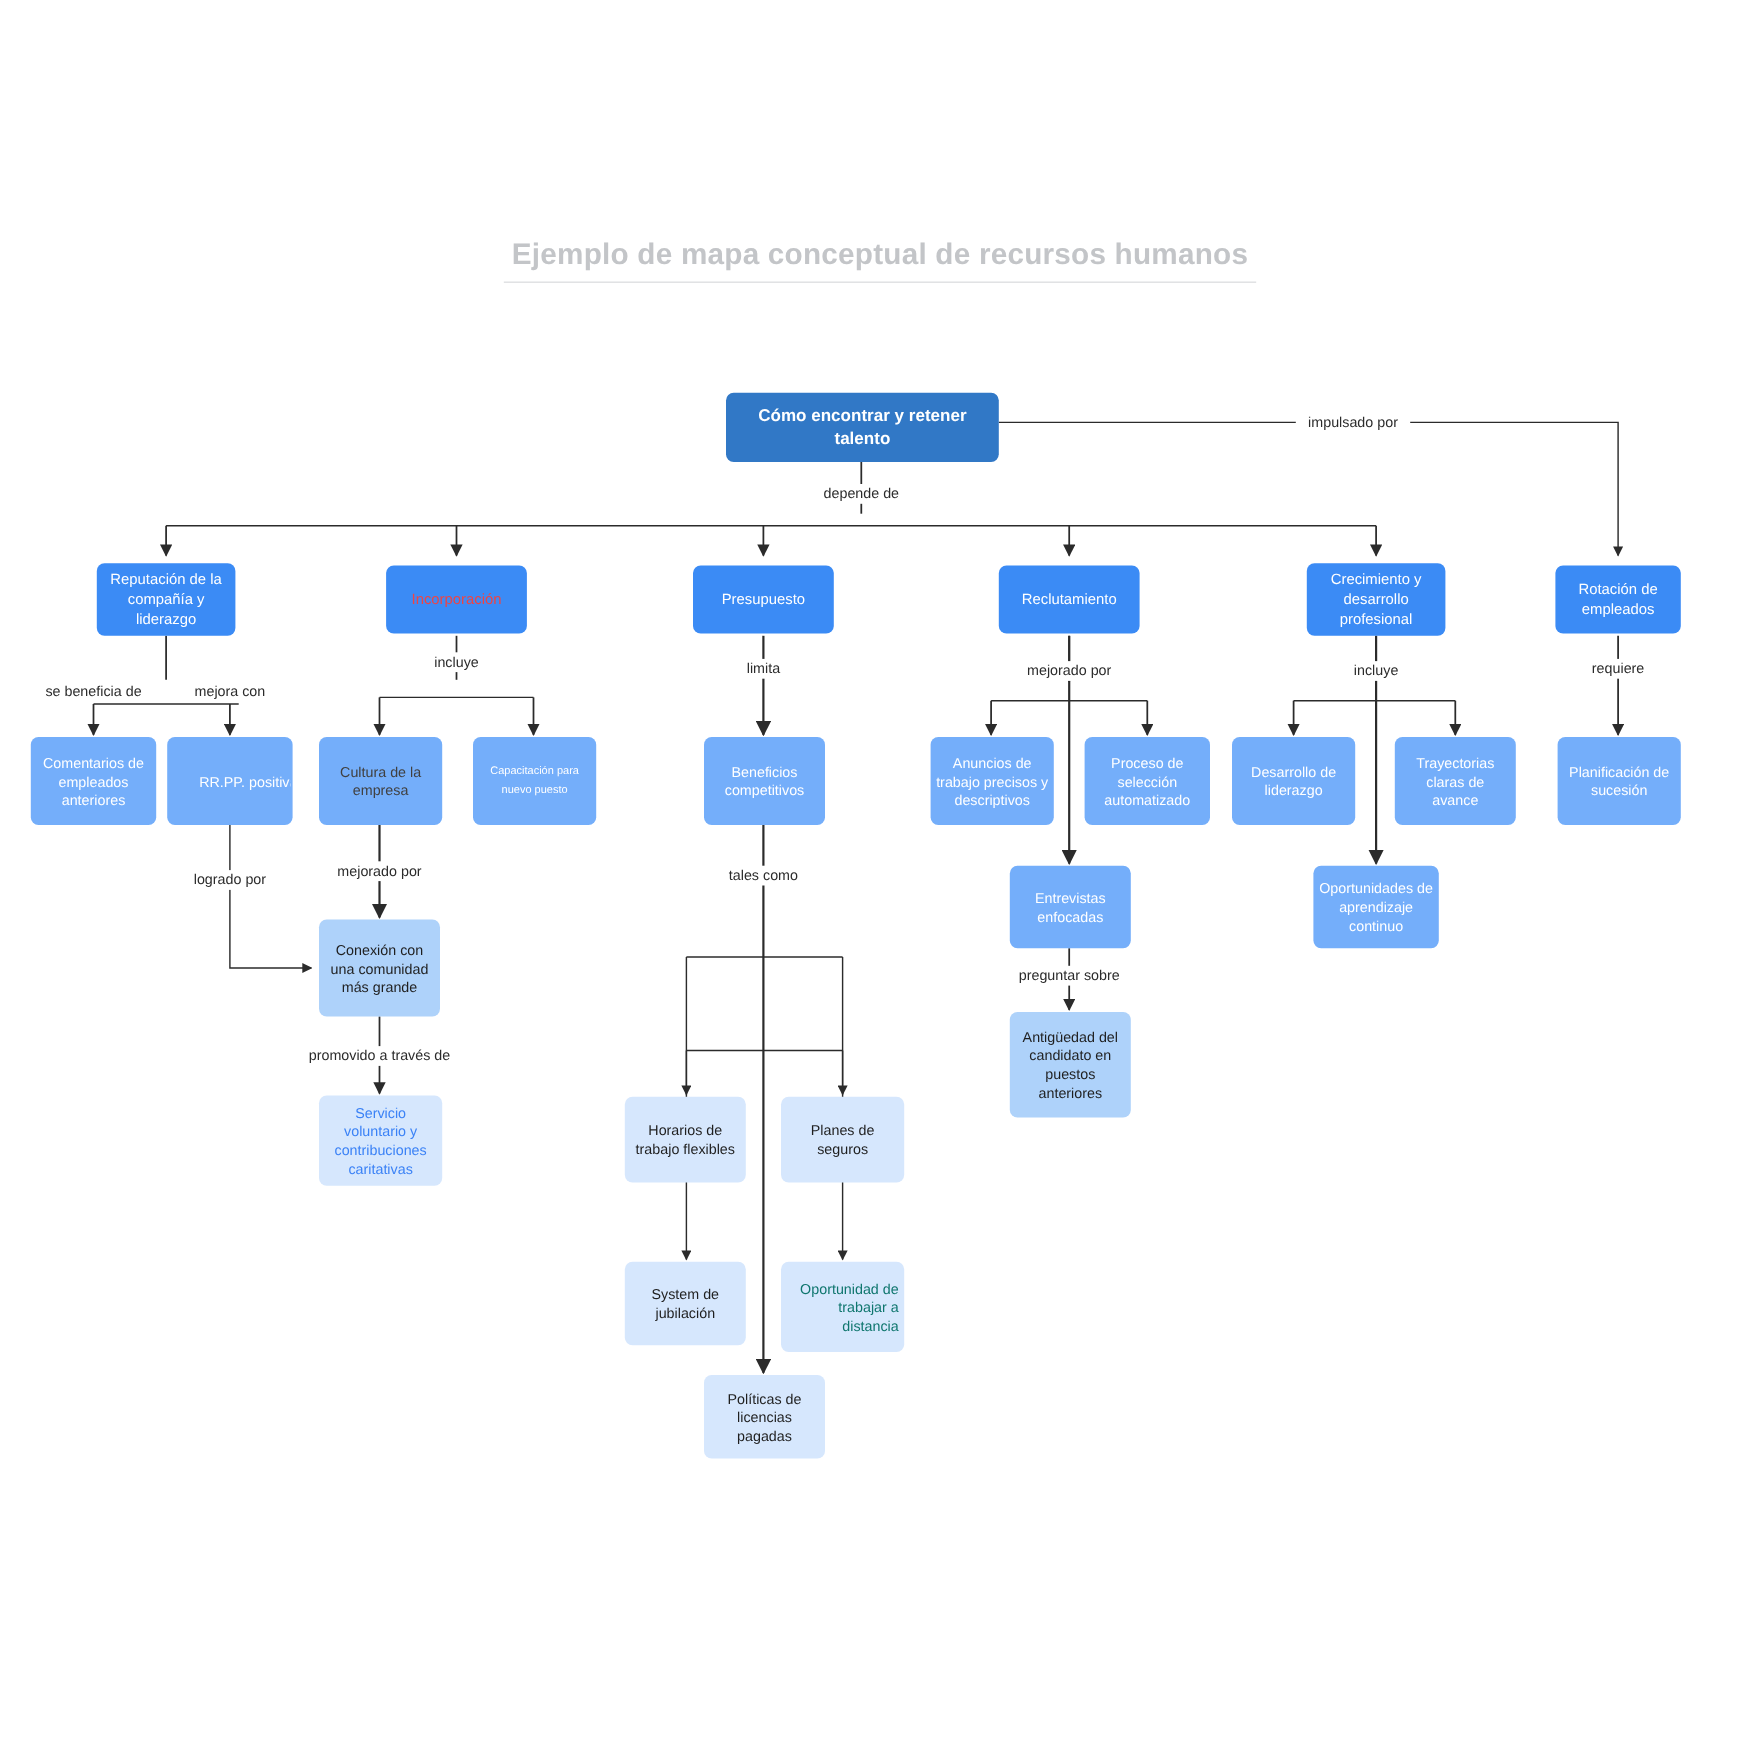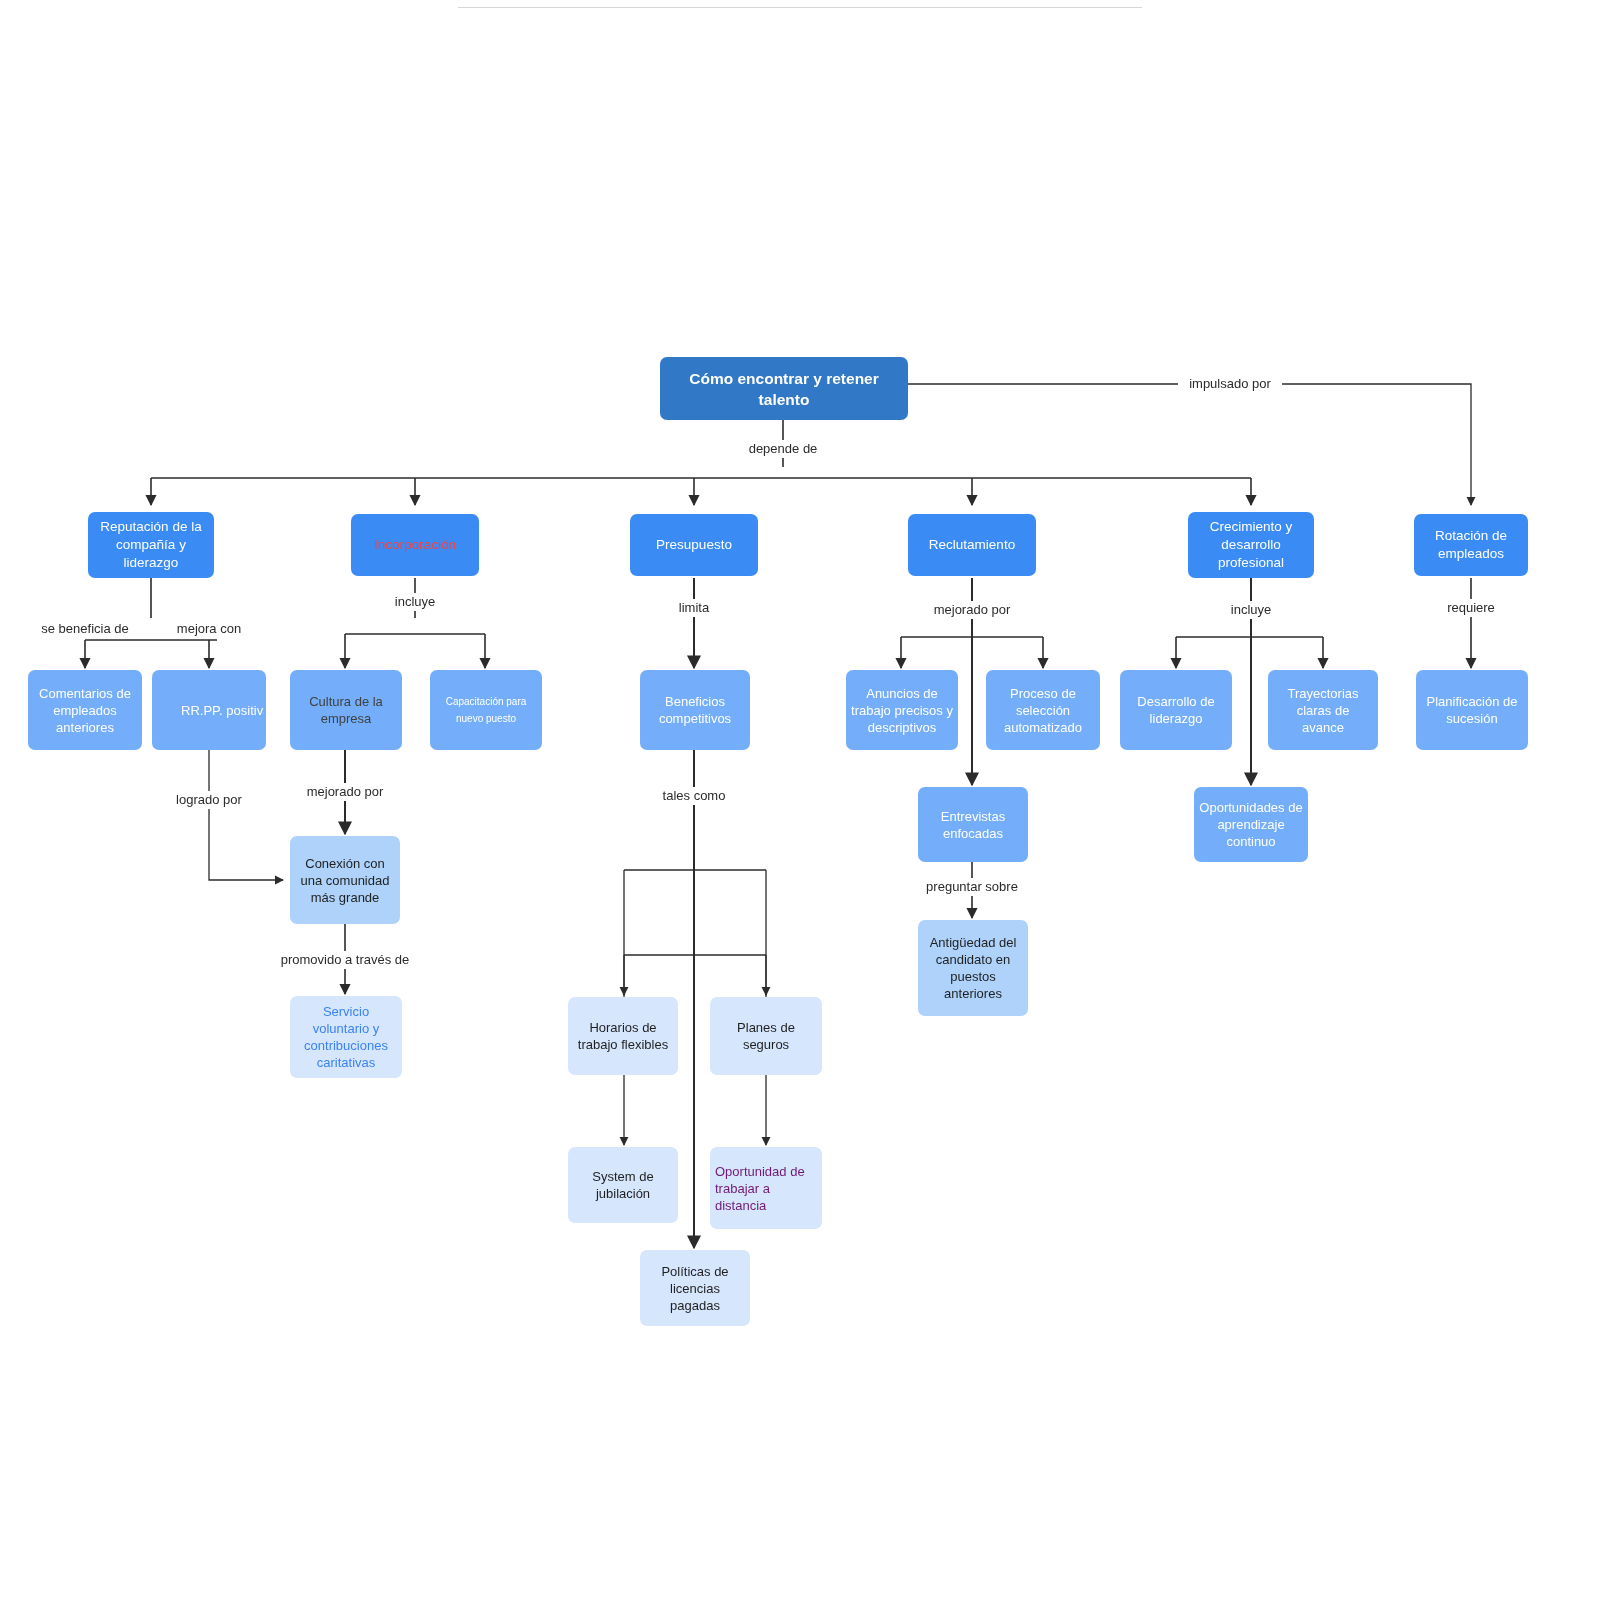--- a/index.html
+++ b/index.html
@@ -58,20 +58,21 @@
   .edge-label {
     font-family: "Liberation Sans", sans-serif;
     font-size: 13px;
     fill: #2b2b2b;
   }
 </style>
 </head>
 <body>
 
 <div class="hdr">
+  <div class="hdr-title">Ejemplo de mapa conceptual de recursos humanos</div>
   <div class="hdr-rule"></div>
 </div>
 
 <svg id="canvas" viewBox="0 0 1600 1600">
   <defs>
     <marker id="arw" viewBox="0 0 10 10" refX="9" refY="5" markerWidth="7" markerHeight="7" orient="auto-start-reverse">
       <path d="M0,0 L10,5 L0,10 z" fill="#2b2b2b"></path>
     </marker>
   </defs>
 
@@ -347,21 +348,21 @@
     <g>
       <rect x="568" y="1147" width="110" height="76" rx="7" fill="#d6e7fd"></rect>
       <foreignObject x="570" y="1149" width="106" height="72">
         <div xmlns="http://www.w3.org/1999/xhtml" class="node-label" style="width:106px;height:72px;display:flex;align-items:center;justify-content:center;text-align:center;color:#1f1f1f;font-size:13px;line-height:17px;padding:0 3px;box-sizing:border-box;">System de jubilación</div>
       </foreignObject>
     </g>
 
     <g>
       <rect x="710" y="1147" width="112" height="82" rx="7" fill="#d6e7fd"></rect>
       <foreignObject x="712" y="1149" width="108" height="78">
-        <div xmlns="http://www.w3.org/1999/xhtml" class="node-label" style="width:108px;height:78px;display:flex;align-items:center;justify-content:center;text-align:left;color:#701a75;font-size:13px;line-height:17px;padding:0 3px;box-sizing:border-box;">Oportunidad de trabajar a distancia</div>
+        <div xmlns="http://www.w3.org/1999/xhtml" class="node-label" style="width:108px;height:78px;display:flex;align-items:center;justify-content:center;text-align:right;color:#0f766e;font-size:13px;line-height:17px;padding:0 3px;box-sizing:border-box;">Oportunidad de trabajar a distancia</div>
       </foreignObject>
     </g>
 
     <g>
       <rect x="640" y="1250" width="110" height="76" rx="7" fill="#d6e7fd"></rect>
       <foreignObject x="642" y="1252" width="106" height="72">
         <div xmlns="http://www.w3.org/1999/xhtml" class="node-label" style="width:106px;height:72px;display:flex;align-items:center;justify-content:center;text-align:center;color:#1f1f1f;font-size:13px;line-height:17px;padding:0 3px;box-sizing:border-box;">Políticas de licencias pagadas</div>
       </foreignObject>
     </g>
   </g>

